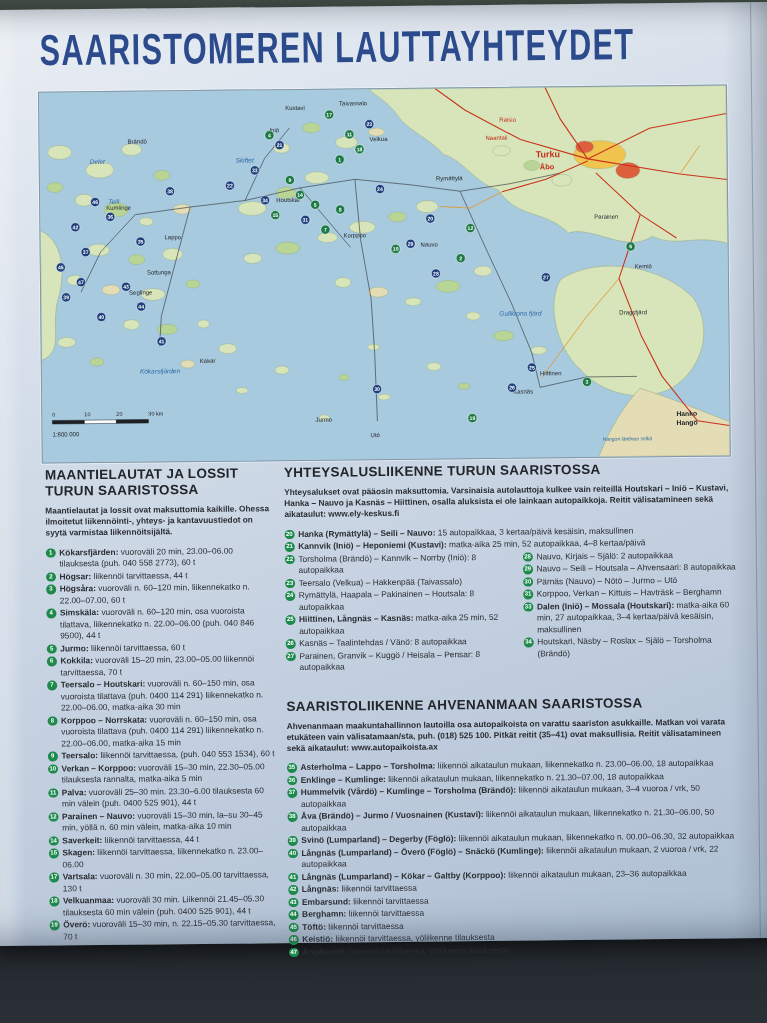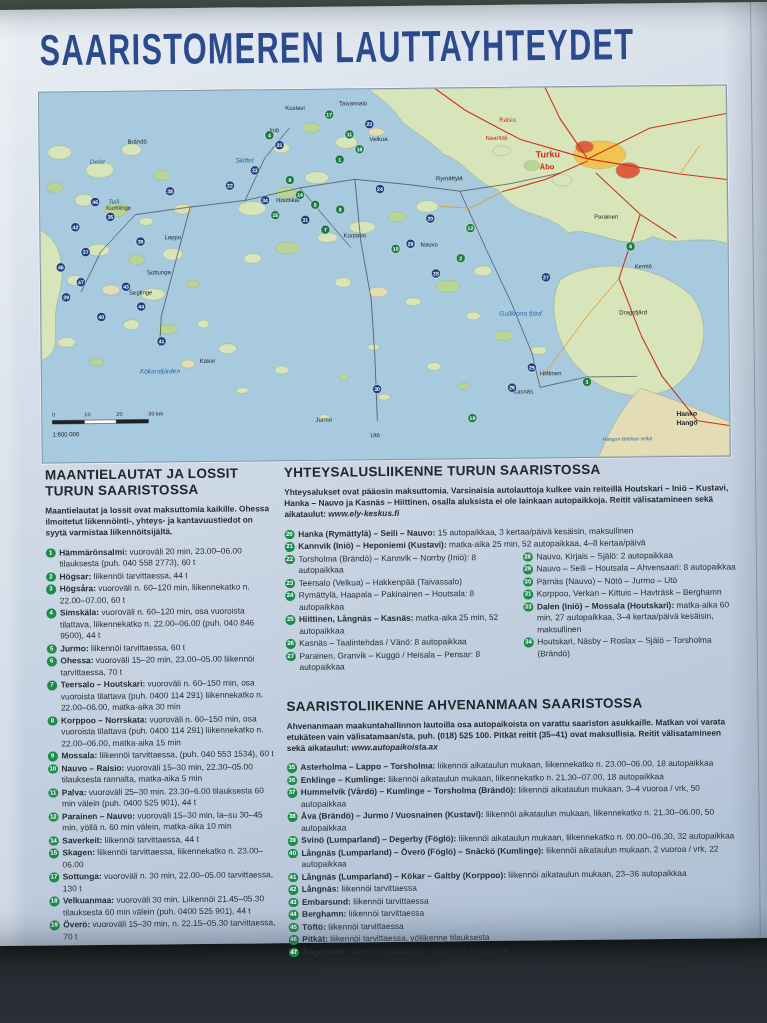--- a/index.html
+++ b/index.html
@@ -39,21 +39,21 @@
   .lbl-ct{font-size:6px;fill:#c0301d;}
   .lbl-t{font-size:6px;fill:#26292e;}
   .lbl-tb{font-size:6.8px;font-weight:bold;fill:#1d2024;}
   .lbl-w{font-size:6.5px;font-style:italic;fill:#2f6aa5;}
   .lbl-ws{font-size:5px;font-style:italic;fill:#2f6aa5;}
 
   .col-left{position:absolute;left:57px;top:458px;width:228px;}
   .col-right{position:absolute;left:296px;top:458px;width:452px;}
   h2.sec{font-size:13.5px;font-weight:bold;color:#22252a;letter-spacing:.3px;line-height:16px;margin:0 0 6px 0;}
   .intro{font-size:8.3px;line-height:10.9px;font-weight:bold;color:#2a2d33;margin:0 0 9px 0;}
-  .intro .lnk{font-style:italic;text-align:right;}
+  .intro .lnk{text-align:right;}
   .fitem{display:flex;gap:4px;font-size:8.4px;line-height:11.5px;color:#2a2d33;margin-bottom:1px;}
   .circ{flex:0 0 9.5px;width:9.5px;height:9.5px;border-radius:50%;background:#1d8a4b;color:#fff;
     font-size:6px;font-weight:bold;display:flex;align-items:center;justify-content:center;margin-top:1px;}
   .itxt{flex:1;}
   .itxt b{font-weight:bold;}
   .itxt b.nb{font-weight:normal;}
   .ya-cols{display:flex;gap:12px;margin-top:1px;}
   .ya-l{width:226px;}
   .ya-r{flex:1;}
   .sec-ahv{margin-top:24px;}
@@ -374,77 +374,77 @@
         </g>
       </svg>
   </div>
 
   <div class="col-left">
     <h2 class="sec">MAANTIELAUTAT JA LOSSIT TURUN SAARISTOSSA</h2>
     <p class="intro">Maantielautat ja lossit ovat maksuttomia kaikille. Ohessa ilmoitetut liikennöinti-, yhteys- ja kantavuustiedot on syytä varmistaa liikennöitsijältä.</p>
     <div>
         <div class="fitem">
           <span class="circ">1</span>
-          <span class="itxt"><b>Hämmärönsalmi:</b> vuoroväli 20 min, 23.00–06.00 tilauksesta (puh. 040 558 2773), 60 t</span>
+          <span class="itxt"><b>Kökarsfjärden:</b> vuoroväli 20 min, 23.00–06.00 tilauksesta (puh. 040 558 2773), 60 t</span>
         </div>
         <div class="fitem">
           <span class="circ">2</span>
           <span class="itxt"><b>Högsar:</b> liikennöi tarvittaessa, 44 t</span>
         </div>
         <div class="fitem">
           <span class="circ">3</span>
           <span class="itxt"><b>Högsåra:</b> vuoroväli n. 60–120 min, liikennekatko n. 22.00–07.00, 60 t</span>
         </div>
         <div class="fitem">
           <span class="circ">4</span>
           <span class="itxt"><b>Simskäla:</b> vuoroväli n. 60–120 min, osa vuoroista tilattava, liikennekatko n. 22.00–06.00 (puh. 040 846 9500), 44 t</span>
         </div>
         <div class="fitem">
           <span class="circ">5</span>
           <span class="itxt"><b>Jurmo:</b> liikennöi tarvittaessa, 60 t</span>
         </div>
         <div class="fitem">
           <span class="circ">6</span>
-          <span class="itxt"><b>Ohessa:</b> vuoroväli 15–20 min, 23.00–05.00 liikennöi tarvittaessa, 70 t</span>
+          <span class="itxt"><b>Kokkila:</b> vuoroväli 15–20 min, 23.00–05.00 liikennöi tarvittaessa, 70 t</span>
         </div>
         <div class="fitem">
           <span class="circ">7</span>
           <span class="itxt"><b>Teersalo – Houtskari:</b> vuoroväli n. 60–150 min, osa vuoroista tilattava (puh. 0400 114 291) liikennekatko n. 22.00–06.00, matka-aika 30 min</span>
         </div>
         <div class="fitem">
           <span class="circ">8</span>
           <span class="itxt"><b>Korppoo – Norrskata:</b> vuoroväli n. 60–150 min, osa vuoroista tilattava (puh. 0400 114 291) liikennekatko n. 22.00–06.00, matka-aika 15 min</span>
         </div>
         <div class="fitem">
           <span class="circ">9</span>
-          <span class="itxt"><b>Mossala:</b> liikennöi tarvittaessa, (puh. 040 553 1534), 60 t</span>
+          <span class="itxt"><b>Teersalo:</b> liikennöi tarvittaessa, (puh. 040 553 1534), 60 t</span>
         </div>
         <div class="fitem">
           <span class="circ">10</span>
-          <span class="itxt"><b>Nauvo – Raisio:</b> vuoroväli 15–30 min, 22.30–05.00 tilauksesta rannalta, matka-aika 5 min</span>
+          <span class="itxt"><b>Verkan – Korppoo:</b> vuoroväli 15–30 min, 22.30–05.00 tilauksesta rannalta, matka-aika 5 min</span>
         </div>
         <div class="fitem">
           <span class="circ">11</span>
           <span class="itxt"><b>Palva:</b> vuoroväli 25–30 min. 23.30–6.00 tilauksesta 60 min välein (puh. 0400 525 901), 44 t</span>
         </div>
         <div class="fitem">
           <span class="circ">12</span>
           <span class="itxt"><b>Parainen – Nauvo:</b> vuoroväli 15–30 min, la–su 30–45 min, yöllä n. 60 min välein, matka-aika 10 min</span>
         </div>
         <div class="fitem">
           <span class="circ">14</span>
           <span class="itxt"><b>Saverkeit:</b> liikennöi tarvittaessa, 44 t</span>
         </div>
         <div class="fitem">
           <span class="circ">15</span>
           <span class="itxt"><b>Skagen:</b> liikennöi tarvittaessa, liikennekatko n. 23.00–06.00</span>
         </div>
         <div class="fitem">
           <span class="circ">17</span>
-          <span class="itxt"><b>Sottunga:</b> vuoroväli n. 30 min, 22.00–05.00 tarvittaessa, 130 t</span>
+          <span class="itxt"><b>Vartsala:</b> vuoroväli n. 30 min, 22.00–05.00 tarvittaessa, 130 t</span>
         </div>
         <div class="fitem">
           <span class="circ">18</span>
           <span class="itxt"><b>Velkuanmaa:</b> vuoroväli 30 min. Liikennöi 21.45–05.30 tilauksesta 60 min välein (puh. 0400 525 901), 44 t</span>
         </div>
         <div class="fitem">
           <span class="circ">19</span>
           <span class="itxt"><b>Överö:</b> vuoroväli 15–30 min, n. 22.15–05.30 tarvittaessa, 70 t</span>
         </div>
       </div>
@@ -563,21 +563,21 @@
           <div class="fitem">
             <span class="circ">44</span>
             <span class="itxt"><b>Berghamn:</b> liikennöi tarvittaessa</span>
           </div>
           <div class="fitem">
             <span class="circ">45</span>
             <span class="itxt"><b>Töftö:</b> liikennöi tarvittaessa</span>
           </div>
           <div class="fitem">
             <span class="circ">46</span>
-            <span class="itxt"><b>Pitkät:</b> liikennöi tarvittaessa, yöliikenne tilauksesta</span>
+            <span class="itxt"><b>Keistiö:</b> liikennöi tarvittaessa, yöliikenne tilauksesta</span>
           </div>
           <div class="fitem">
             <span class="circ">47</span>
             <span class="itxt"><b>Ängösund:</b> liikennöi tarvittaessa, yöliikenne tilauksesta</span>
           </div>
         </div>
     </div>
   </div>
 
   <div class="vignette"></div>

